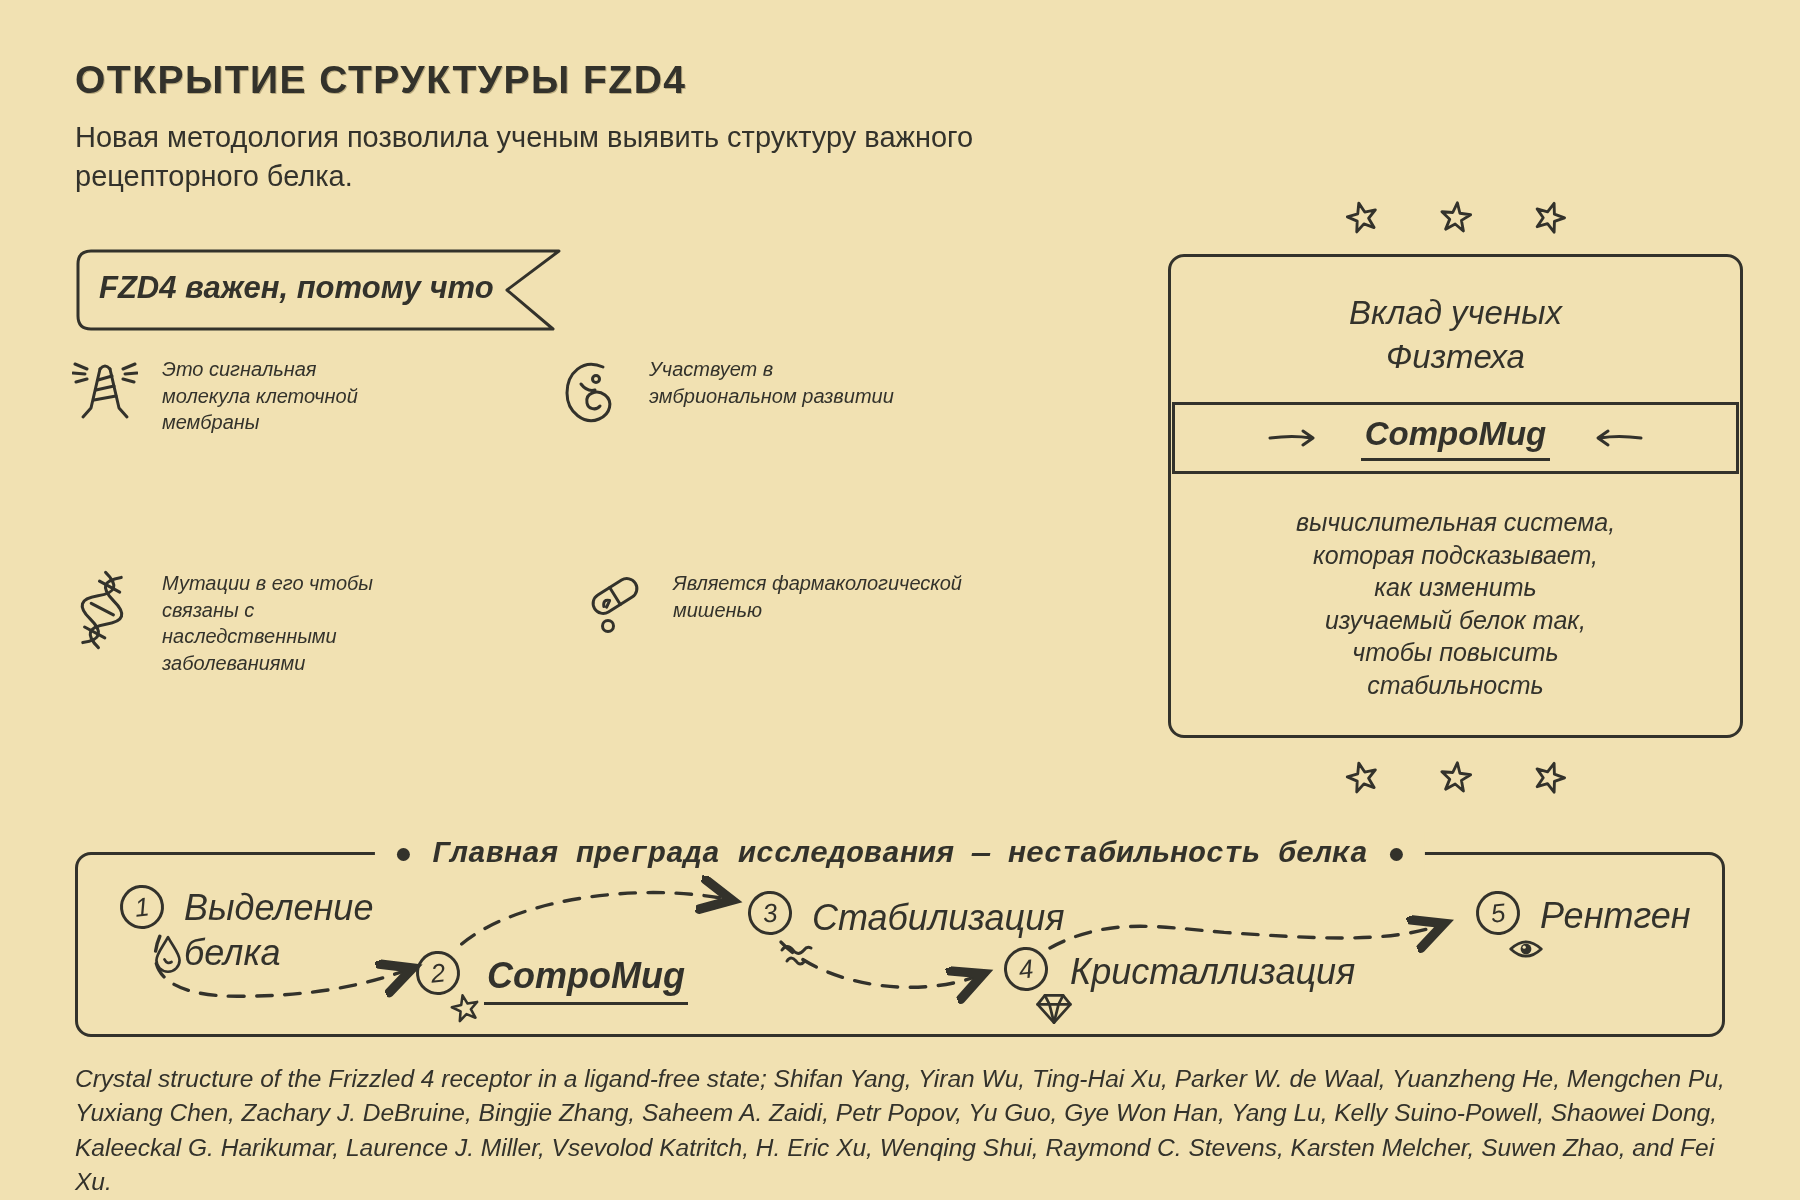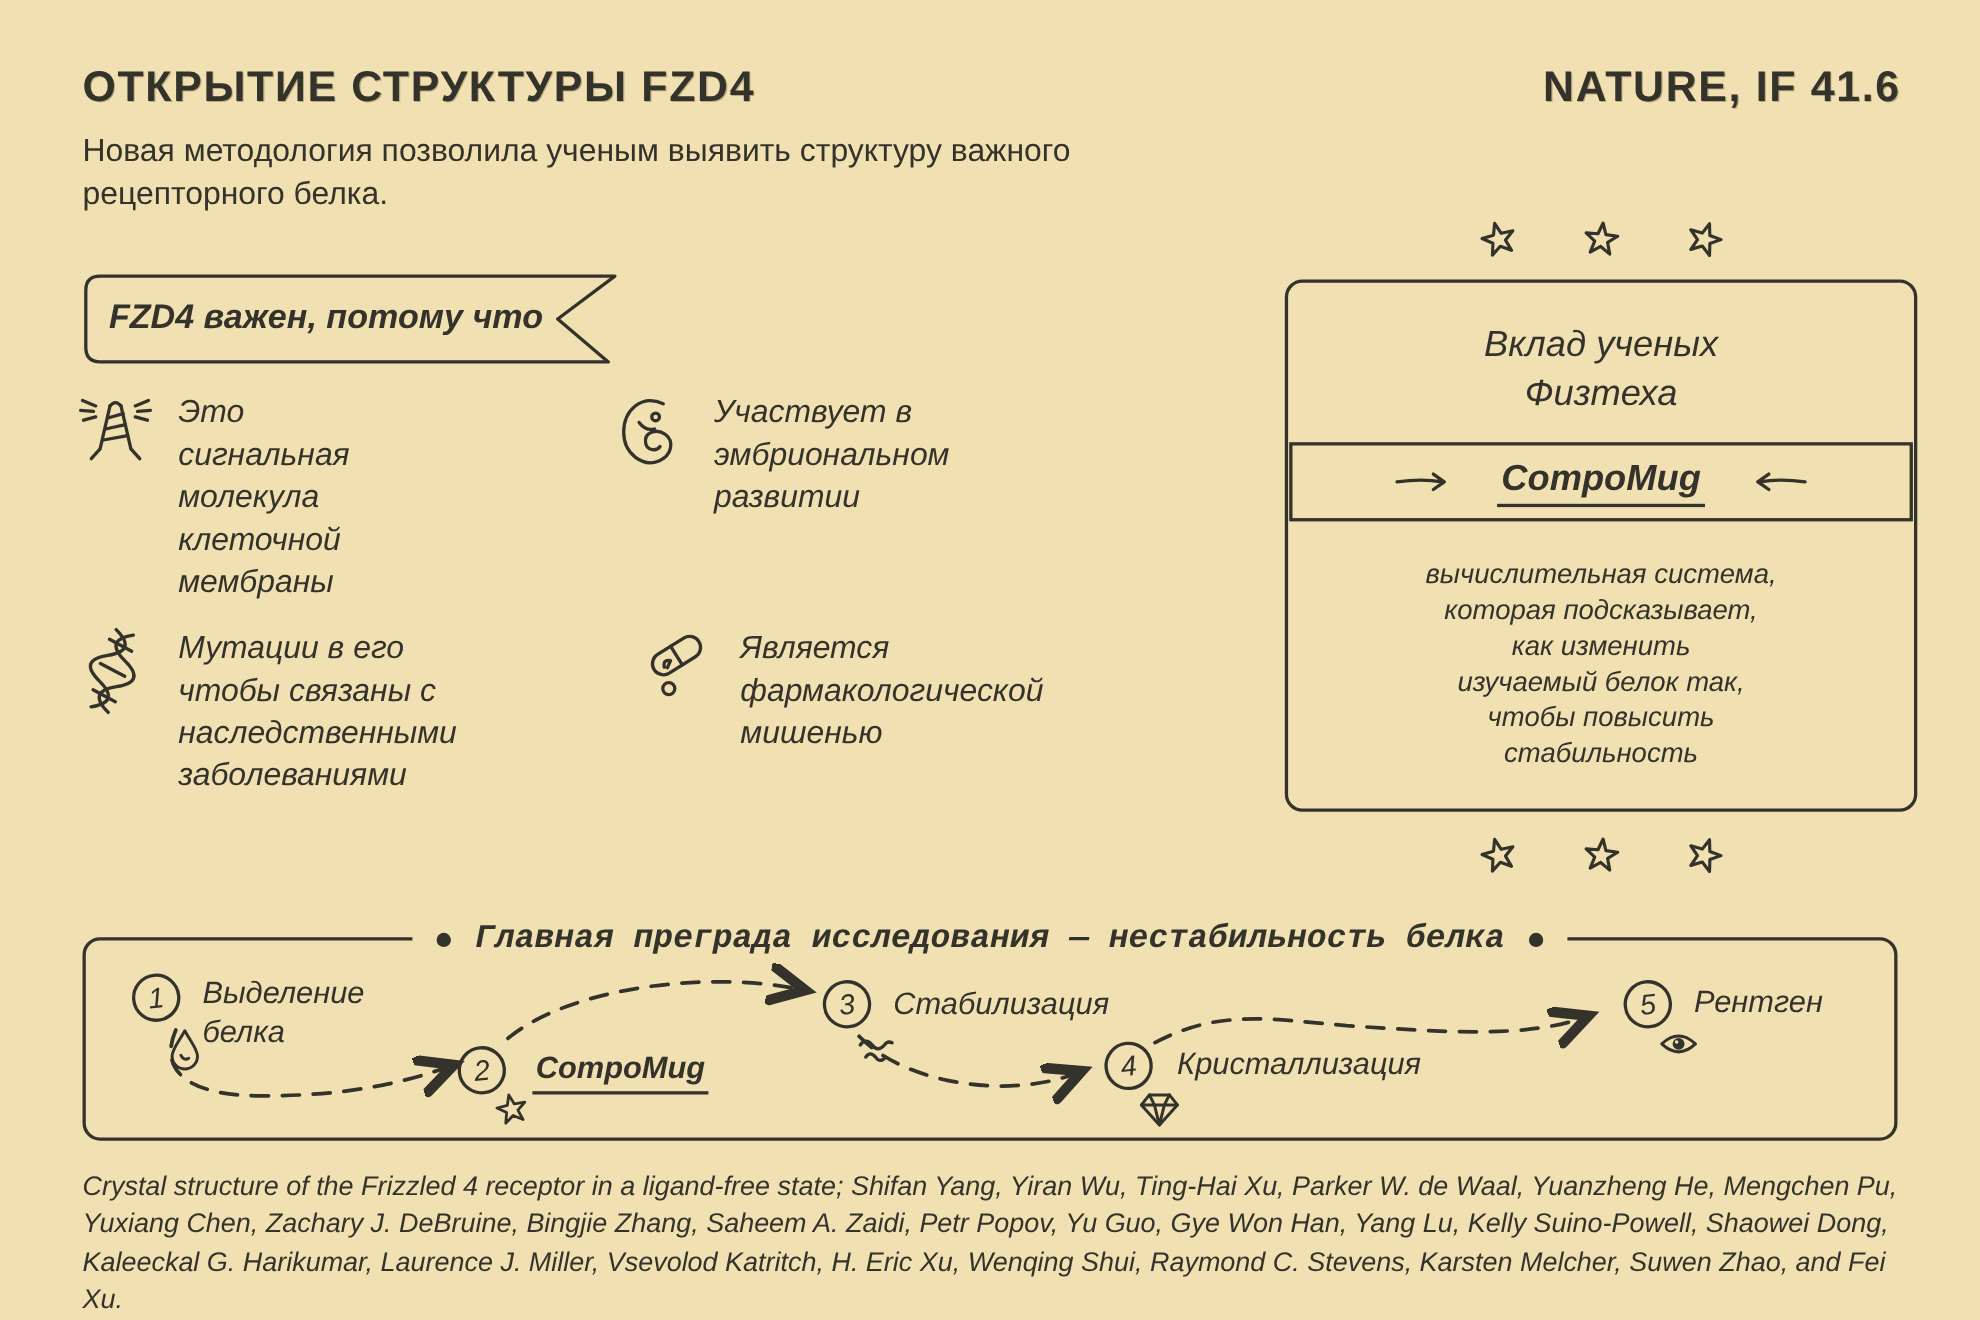--- a/index.html
+++ b/index.html
@@ -30,21 +30,21 @@
 
   
   .ribbon { position:absolute; left:75px; top:248px; width:500px; height:84px; }
   .ribbon svg { position:absolute; inset:0; }
   .ribbon-label {
     position:absolute; left:24px; top:22px;
     font-size:31px; font-weight:bold; font-style:italic;
   }
 
   
-  .reason { position:absolute; display:flex; gap:24px; font-size:29px; font-style:italic; line-height:1.33; }
+  .reason { position:absolute; display:flex; gap:24px; font-size:20px; font-style:italic; line-height:1.33; }
   .reason .ricon { flex:0 0 66px; }
   .reason-1 { left:72px;  top:356px; } .reason-1 .rtext { width:215px; }
   .reason-2 { left:559px; top:356px; } .reason-2 .rtext { width:255px; }
   .reason-3 { left:72px;  top:570px; } .reason-3 .rtext { width:270px; }
   .reason-4 { left:583px; top:570px; } .reason-4 .rtext { width:300px; }
 
   
   .contrib { position:absolute; left:1168px; top:196px; width:575px; }
   .stars-row { display:flex; justify-content:center; gap:56px; height:42px; }
   .stars-row .star-w:nth-child(1) svg { transform:rotate(-14deg); }
@@ -84,21 +84,21 @@
     content:""; width:13px; height:13px; border-radius:50%; background:var(--ink); flex:0 0 auto;
   }
   .path-svg { position:absolute; inset:0; width:100%; height:100%; }
   .step { position:absolute; }
   .circle {
     width:44px; height:44px; border:3px solid var(--ink); border-radius:50%;
     display:flex; align-items:center; justify-content:center;
     font-size:26px; font-style:italic; transform:rotate(-6deg);
   }
   .step .sicon  { position:absolute; }
-  .step .slabel { position:absolute; font-size:28px; font-style:italic; line-height:1.25; white-space:nowrap; }
+  .step .slabel { position:absolute; font-size:36px; font-style:italic; line-height:1.25; white-space:nowrap; }
   .step-1 { left:42px;  top:30px; }
   .step-1 .sicon  { left:32px; top:48px; }
   .step-1 .slabel { left:64px; top:0;  white-space:normal; width:180px; }
   .step-2 { left:338px; top:96px; }
   .step-2 .sicon  { left:32px; top:38px; }
   .step-2 .slabel { left:68px; top:2px; font-weight:bold; border-bottom:3px solid var(--ink); padding:0 3px 4px; }
   .step-3 { left:670px; top:36px; }
   .step-3 .sicon  { left:30px; top:50px; }
   .step-3 .slabel { left:64px; top:4px; }
   .step-4 { left:926px; top:92px; }
@@ -113,21 +113,20 @@
     position:absolute; left:75px; top:1062px; width:1665px;
     font-size:24.5px; font-style:italic; line-height:1.4;
   }
 </style>
 </head>
 <body>
 
 <div class="canvas">
 
   <h1 class="title">ОТКРЫТИЕ СТРУКТУРЫ FZD4</h1>
-  <div class="journal">NATURE, IF 41.6</div>
   <p class="subtitle">Новая методология позволила ученым выявить структуру важного рецепторного белка.</p>
 
   <div class="ribbon">
     <svg viewBox="0 0 500 84">
       <path class="stroke" stroke-width="3.5" d="M16,3 H484 L432,42 L478,81 H16 Q3,81 3,68 V16 Q3,3 16,3 Z"></path>
     </svg>
     <span class="ribbon-label">FZD4 важен, потому что</span>
   </div>
 
   <div class="reason reason-1">

